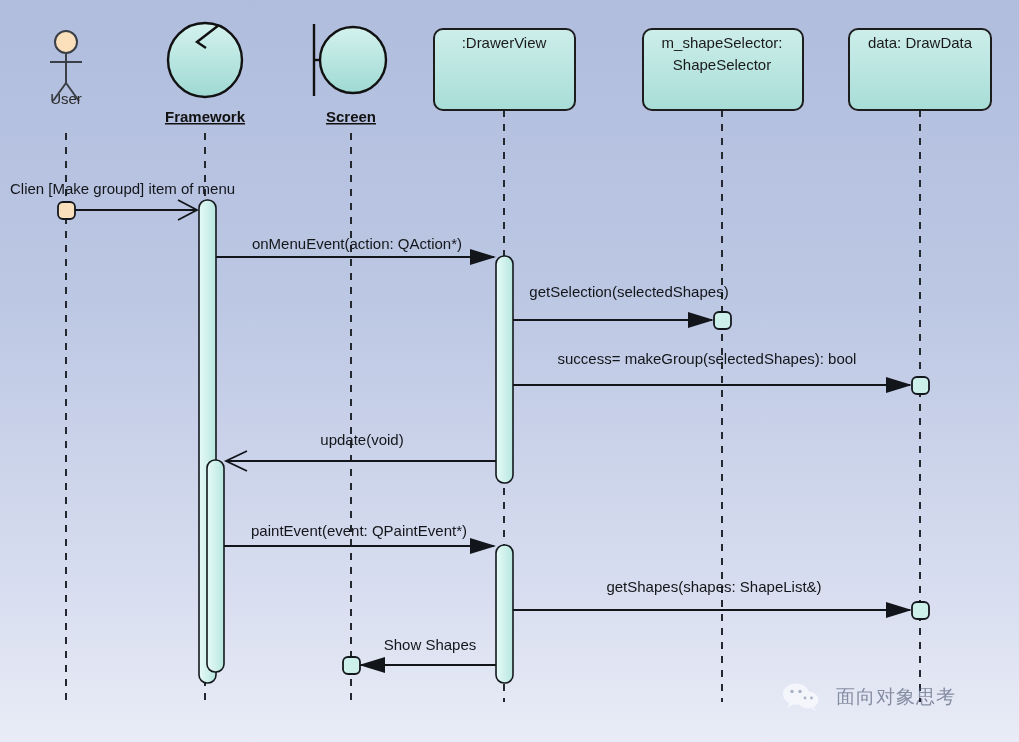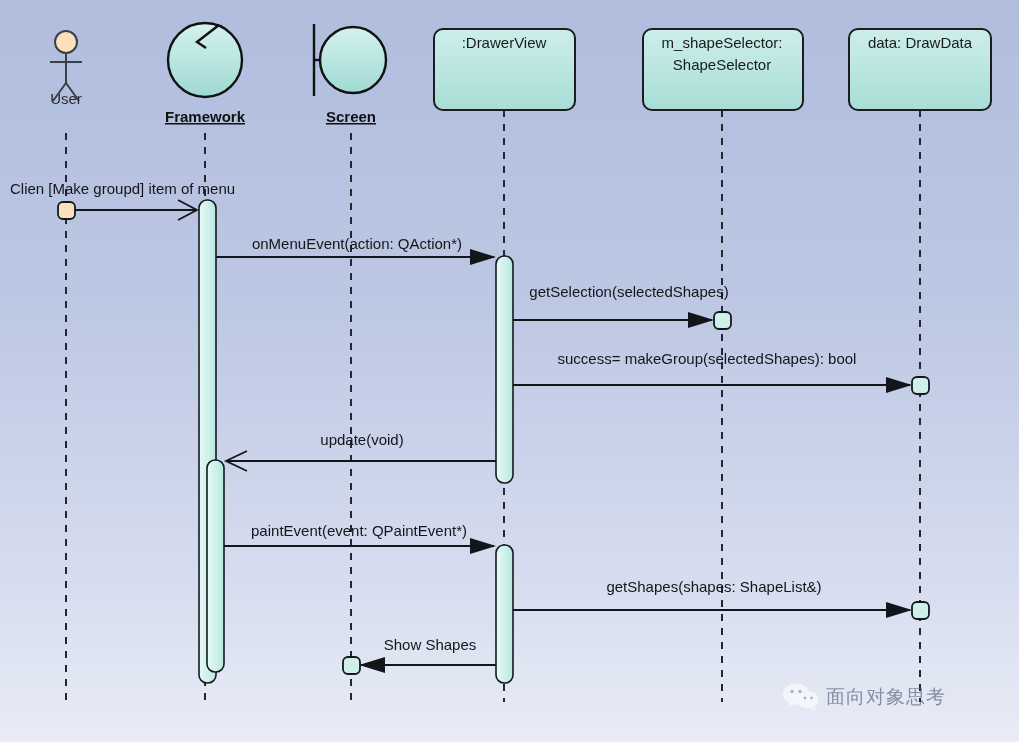--- a/index.html
+++ b/index.html
@@ -42,21 +42,21 @@
   .endbox{fill:#cdf0ea;stroke:#14181d;stroke-width:1.8;}
   .endbox-user{fill:#fae0bc;stroke:#14181d;stroke-width:1.8;}
   .glyph{fill:none;stroke:#111;stroke-width:2.4;}
   .glyph-fill{fill:url(#icongrad);stroke:#111;stroke-width:2.4;}
   .actorglyph{fill:none;stroke:#3a3f48;stroke-width:2;}
   .actorhead{fill:#fbe0bb;stroke:#3a3f48;stroke-width:2;}
   .arrowhead{fill:#12161b;}
 
   .watermark{
     position:absolute;left:782px;top:682px;
-    display:flex;align-items:center;gap:6px;
+    display:flex;align-items:center;gap:16px;
     opacity:.62;
   }
   .wm-text{
     font-family:"DejaVu Sans", sans-serif;
     font-size:19px;color:#4b5670;letter-spacing:1px;white-space:nowrap;
   }
 </style>
 </head>
 <body>
 

